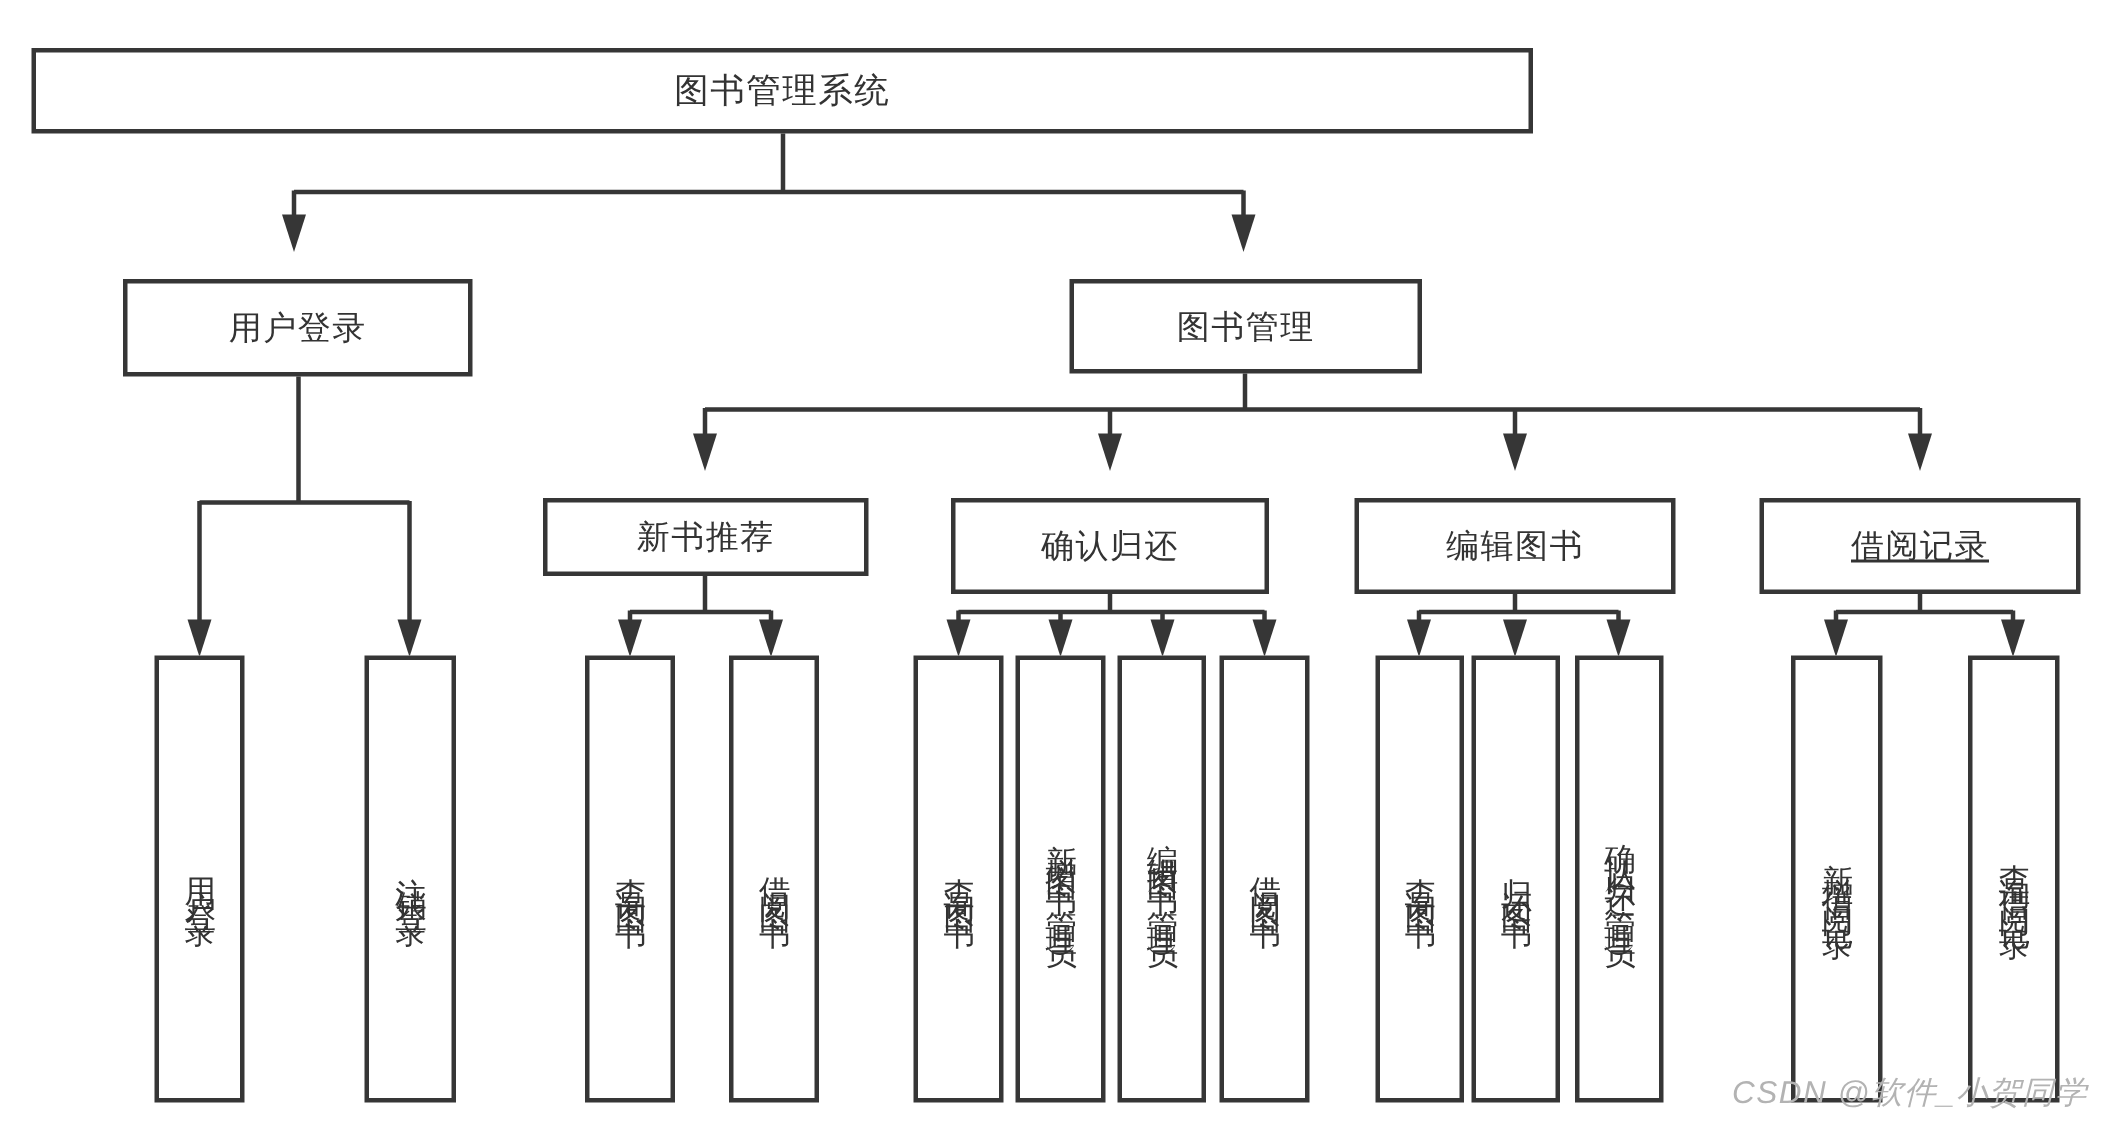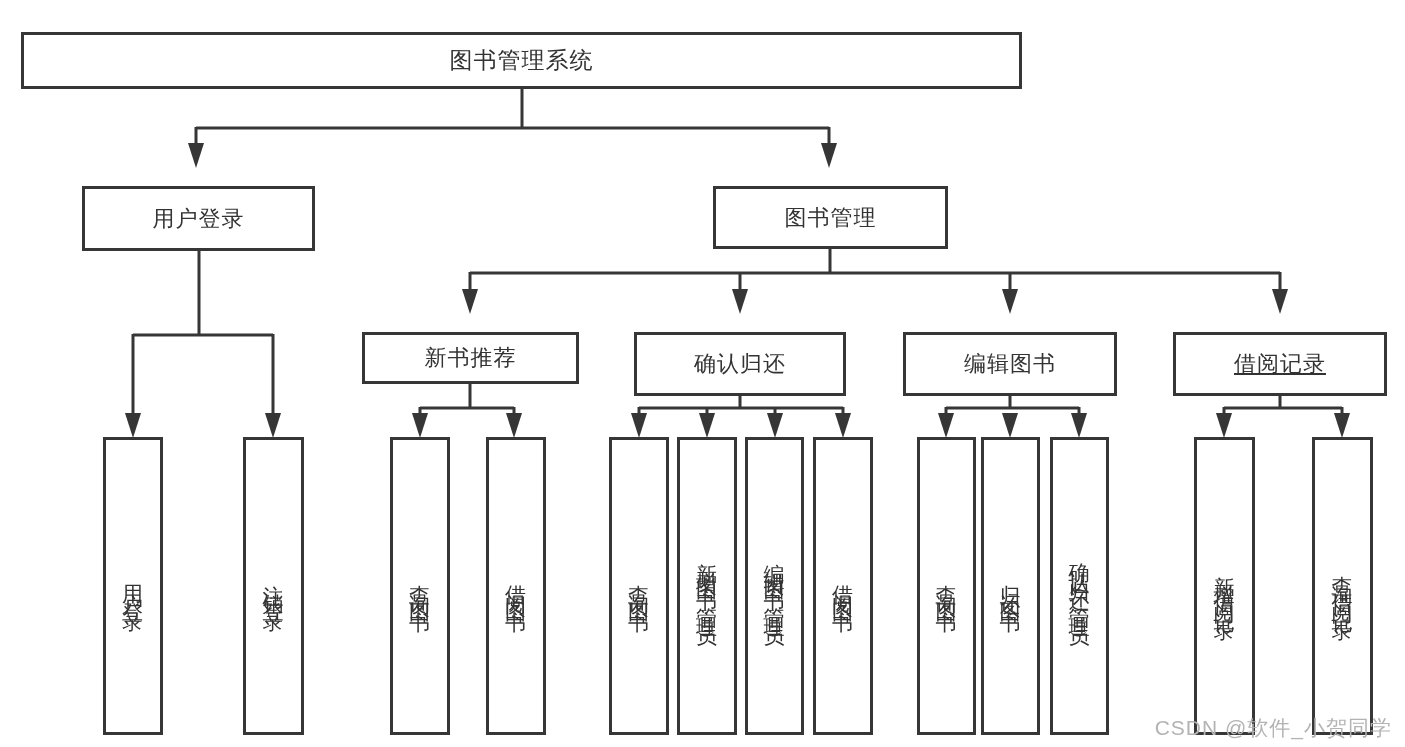--- a/index.html
+++ b/index.html
@@ -50,20 +50,21 @@
     white-space: nowrap;
   }
   .watermark {
     position: absolute;
     right: 13px;
     bottom: 5px;
     font-size: 21px;
     color: #b3b3b3;
     letter-spacing: 1px;
     white-space: nowrap;
+    font-style: italic;
   }
 </style>
 </head>
 <body>
 
 <div class="canvas">
 
   <svg class="connectors" viewBox="0 0 1405 747" xmlns="http://www.w3.org/2000/svg">
     <defs>
       <path id="ah" d="M -8 -25 L 8 -25 L 0 0 Z" fill="#363636"></path>

